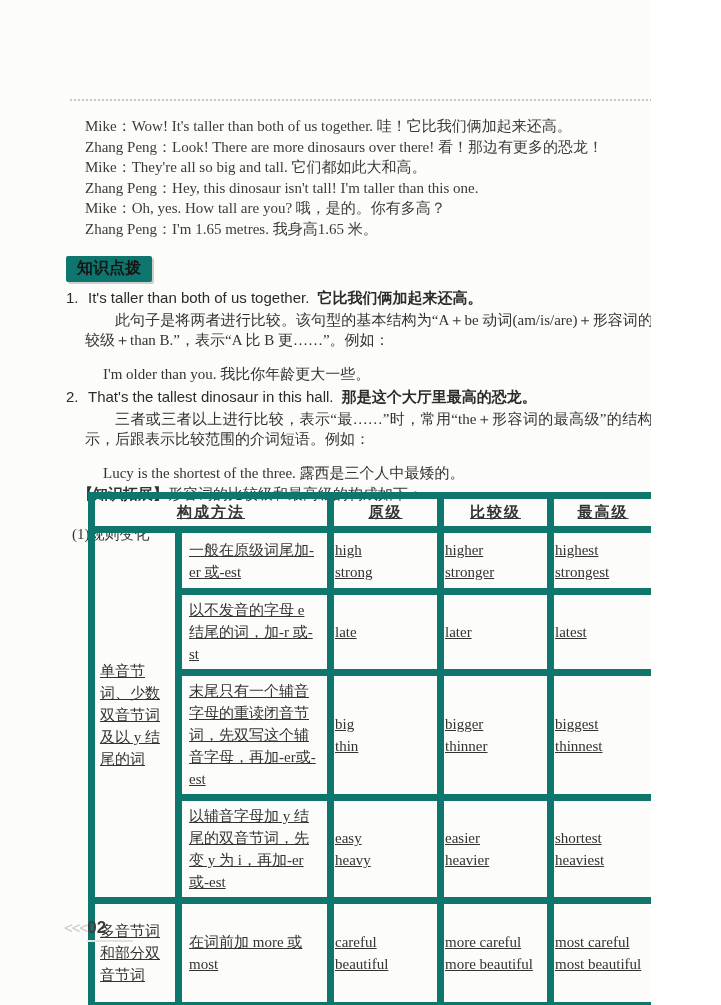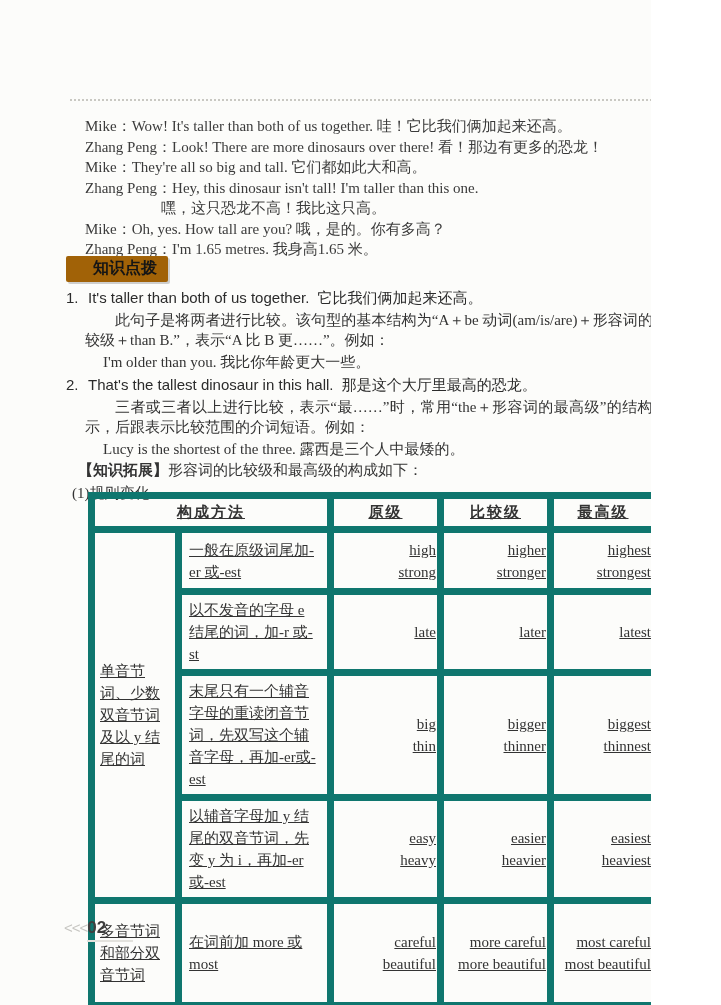--- a/index.html
+++ b/index.html
@@ -13,63 +13,63 @@
     border-top:2px dotted #c9c8c2;
   }
   .dialogue {
     position:absolute; top:116px; left:85px; width:585px;
     font-size:15px; line-height:20.5px; color:#3b3b3b;
   }
   .dlg-line { white-space:nowrap; }
   .dlg-cont { padding-left:76px; }
   .badge {
     position:absolute; top:256px; left:66px;
-    background:#a16207; color:#151515;
+    background:#0f766e; color:#151515;
     font-family:"Liberation Sans", sans-serif; font-weight:bold; font-size:16px;
-    padding:2px 11px 3px 27px; border-radius:2px;
+    padding:2px 11px 3px 11px; border-radius:2px;
     box-shadow:2px 2px 0 rgba(0,0,0,0.18);
   }
   .points {
     position:absolute; top:288px; left:66px; width:602px;
     font-size:15px; line-height:20.5px; color:#333;
   }
   .point { margin-bottom:3px; }
   .point-head {
     display:flex;
     font-family:"Liberation Sans", sans-serif; font-size:15px; color:#2b2b2b;
   }
   .pnum { flex:0 0 22px; }
-  .hl-zh { font-weight:normal; margin-left:4px; }
+  .hl-zh { font-weight:bold; margin-left:4px; }
   .pbody { margin-left:22px; }
   .para { margin:1px 0 0 -3px; text-indent:2em; text-align:justify; }
-  .example { padding-left:15px; margin-top:1px; }
+  .example { padding-left:15px; margin-top:13px; }
   .ext { margin-left:-10px; margin-top:1px; }
   .ext-label { font-weight:bold; }
-  .sub { margin-left:-16px; margin-top:2px; }
+  .sub { margin-left:-16px; margin-top:19px; }
   table.forms {
     position:absolute; top:492px; left:88px; width:564px;
     border-collapse:collapse; table-layout:fixed;
     font-size:15px; color:#333;
     border:2px solid #4d4d4d;
   }
   table.forms th, table.forms td { border:7px solid #0f766e;text-decoration:underline; }
   table.forms th {
     font-weight:bold; text-align:center; letter-spacing:2px;
     font-size:15px; padding:2px;
   }
   tr.hdr    { height:34px; }
   tr.r1     { height:62px; }
   tr.r2     { height:64px;padding-left:24px; }
   tr.r3     { height:101px; }
   tr.r4     { height:80px; }
   tr.r5     { height:68px; }
   td.group  { text-align:left; vertical-align:middle; padding:16px 5px; line-height:22px;margin-top:12px; }
   td.method { text-align:left; vertical-align:middle; padding:4px 7px; line-height:22px; }
   td.words  {
-    text-align:right; vertical-align:middle;
+    text-align:left; vertical-align:middle;
     white-space:pre-line; line-height:22px;
     font-family:"Liberation Serif", serif;
   }
   .footer { position:absolute; top:918px; left:64px; }
   .chevrons {
     color:#c6c5c1; font-size:15px; letter-spacing:-1px;
     font-family:"Liberation Sans", sans-serif;
   }
   .pageno {
     font-family:"Liberation Sans", sans-serif; font-weight:bold;
@@ -84,21 +84,20 @@
 
 <div class="page">
 
   <div class="dotted-line"></div>
 
   <div class="dialogue">
     <div class="dlg-line">Mike：Wow! It's taller than both of us together. 哇！它比我们俩加起来还高。</div>
     <div class="dlg-line">Zhang Peng：Look! There are more dinosaurs over there! 看！那边有更多的恐龙！</div>
     <div class="dlg-line">Mike：They're all so big and tall. 它们都如此大和高。</div>
     <div class="dlg-line">Zhang Peng：Hey, this dinosaur isn't tall! I'm taller than this one.</div>
-    <div class="dlg-line dlg-cont">嘿，这只恐龙不高！我比这只高。</div>
     <div class="dlg-line">Mike：Oh, yes. How tall are you? 哦，是的。你有多高？</div>
     <div class="dlg-line">Zhang Peng：I'm 1.65 metres. 我身高1.65 米。</div>
   </div>
 
   <div class="badge">知识点拨</div>
 
   <div class="points">
 
     <div class="point">
       <div class="point-head">
@@ -173,21 +172,21 @@
 thinner</td>
       <td class="words">biggest
 thinnest</td>
     </tr>
     <tr class="r4">
       <td class="method">以辅音字母加 y 结尾的双音节词，先变 y 为 i，再加-er 或-est</td>
       <td class="words">easy
 heavy</td>
       <td class="words">easier
 heavier</td>
-      <td class="words">easiest
+      <td class="words">shortest
 heaviest</td>
     </tr>
     <tr class="r5">
       <td class="group">多音节词和部分双音节词</td>
       <td class="method">在词前加 more 或 most</td>
       <td class="words">careful
 beautiful</td>
       <td class="words">more careful
 more beautiful</td>
       <td class="words">most careful

